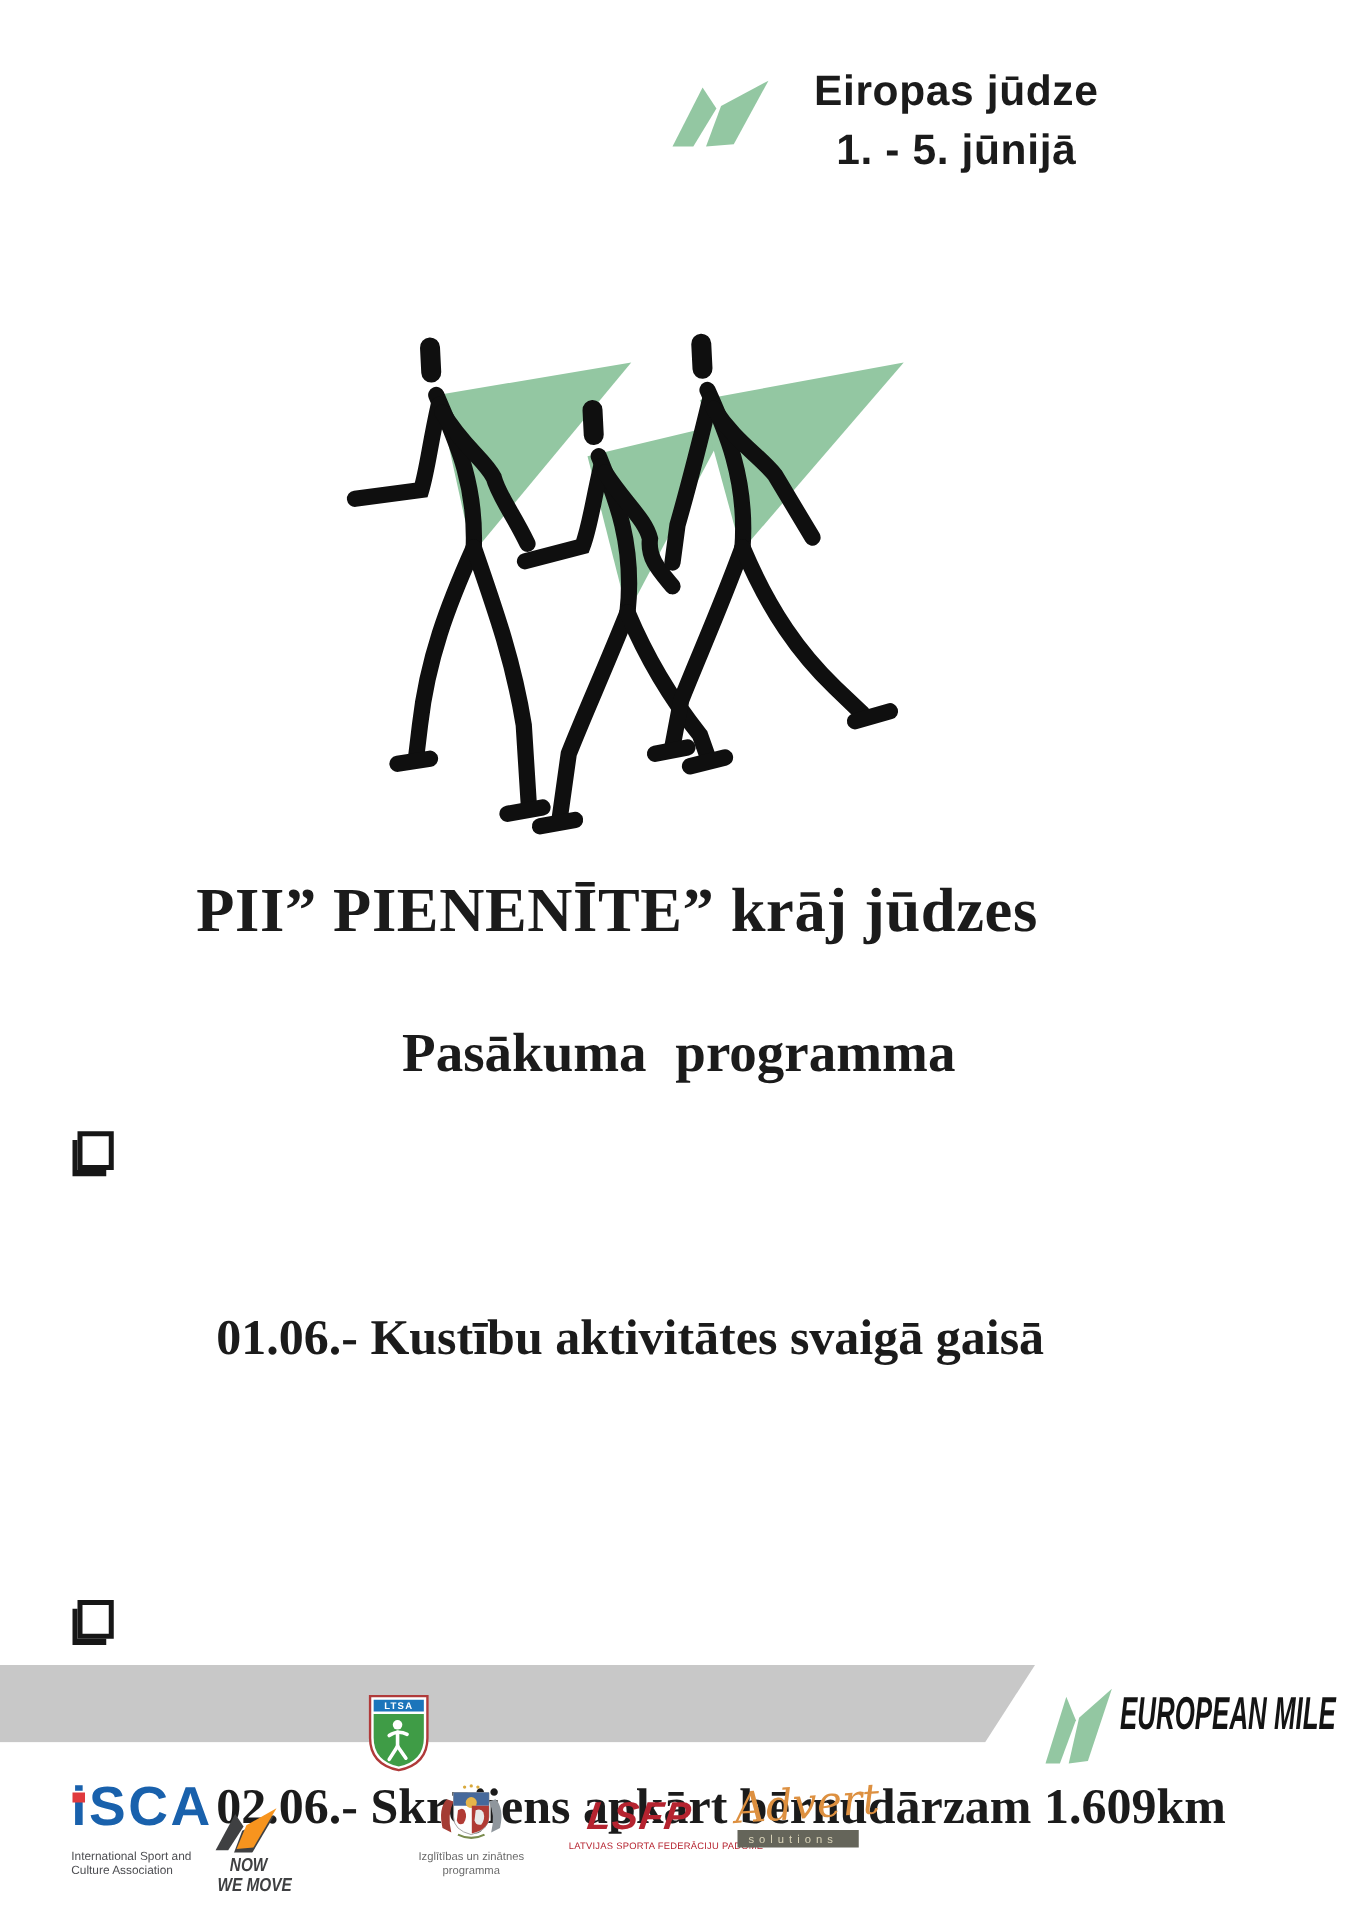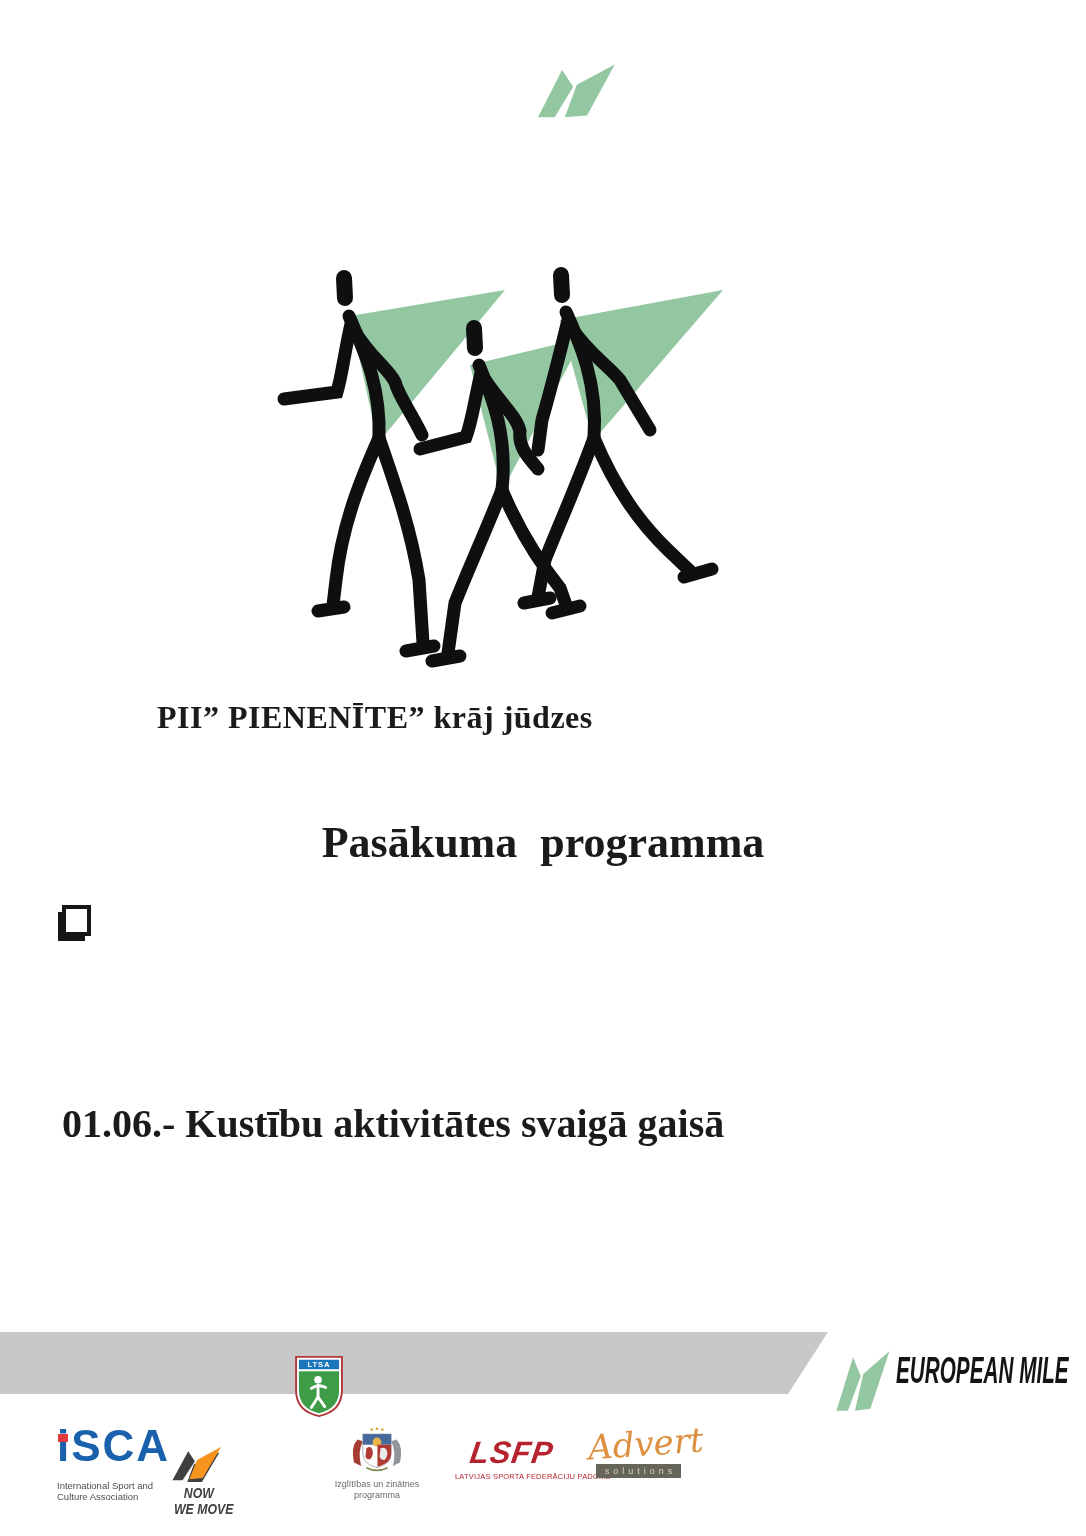--- a/index.html
+++ b/index.html
@@ -9,29 +9,29 @@
   
   .header-logo { position:absolute; left:528px; top:46px; width:94px; height:74px; }
   .header-text { position:absolute; left:612px; top:50px; width:306px; text-align:center;
                  font-family:"Liberation Sans", sans-serif; font-weight:bold;
                  font-size:34px; line-height:47px; color:#1b1b1b; letter-spacing:0.5px; }
 
   
   .runners { position:absolute; left:238px; top:233px; width:525px; height:465px; }
 
   
-  .title { position:absolute; left:157px; top:699px; font-size:32px; font-weight:bold;
+  .title { position:absolute; left:157px; top:699px; font-size:50px; font-weight:bold;
            letter-spacing:0.5px; white-space:nowrap; }
   .heading { position:absolute; left:0; top:817px; width:1086px; text-align:center;
              font-size:44px; font-weight:bold; word-spacing:12px; }
 
   
   .program { position:absolute; left:62px; top:882px; width:990px;
              font-size:40px; font-weight:bold; line-height:75px; }
-  .program-item { display:flex; align-items:flex-start;flex-direction:column; }
+  .program-item { display:flex; align-items:flex-start; }
   .bullet { flex:0 0 auto; width:21px; height:23px; border:4px solid #161616; background:#ffffff;
             margin:23px 82px 0 0; box-shadow:-5px 6px 0 -1px #161616; }
   .item-text { white-space:pre-wrap; }
 
   
   .banner { position:absolute; left:0; top:1332px; width:828px; height:62px; background:#c8c8c8;
             clip-path:polygon(0 0, 100% 0, calc(100% - 40px) 100%, 0 100%); }
   .em-logo { position:absolute; left:830px; top:1330px; width:64px; height:84px; }
   .em-text { position:absolute; left:896px; top:1350px; font-family:"Liberation Sans", sans-serif;
              font-style:italic; font-weight:bold; font-size:37px; color:#141414;
@@ -63,31 +63,35 @@
                    font-weight:bold; font-size:31px; line-height:30px; color:#b5232f;
                    transform:skewX(-8deg); transform-origin:left bottom; letter-spacing:1px; }
   .lsfp-sub { margin-top:4px; font-family:"Liberation Sans", sans-serif; font-size:7.5px;
               color:#b5232f; letter-spacing:0.2px; white-space:nowrap; }
 
   .advert { left:588px; top:1427px; width:100px; text-align:center; }
   .advert-wordmark { font-family:"DejaVu Serif", serif; font-style:italic; font-size:34px;
                      line-height:34px; color:#dd9040; transform:rotate(-4deg); }
   .advert-sub { margin:3px auto 0; width:80px; background:#65655a; color:#d9d3b8;
                 font-family:"Liberation Sans", sans-serif; font-size:9px; letter-spacing:4px;
-                padding:2px 0 2px 5px; }
+                padding:2px 12px 2px 5px; }
 </style>
 </head>
 <body>
 
 <div class="page">
 
   <svg class="header-logo" viewBox="0 0 100 80">
     <polygon points="10,77 36,26 48,44 28,77" fill="#93c7a2"></polygon>
     <polygon points="52,42 93,20 63,75 39,77" fill="#93c7a2"></polygon>
   </svg>
+  <div class="header-text">
+    <div>Eiropas jūdze</div>
+    <div>1. - 5. jūnijā</div>
+  </div>
 
   <svg class="runners" viewBox="0 0 525 465">
     <g fill="#93c7a2" stroke="none">
       <polygon points="112,83 267,57 140,210"></polygon>
       <polygon points="232,132 345,105 264,258"></polygon>
       <polygon points="322,87 485,57 355,208"></polygon>
     </g>
     <g fill="none" stroke="#0f0f0f" stroke-width="13" stroke-linecap="round">
 
       <g>

